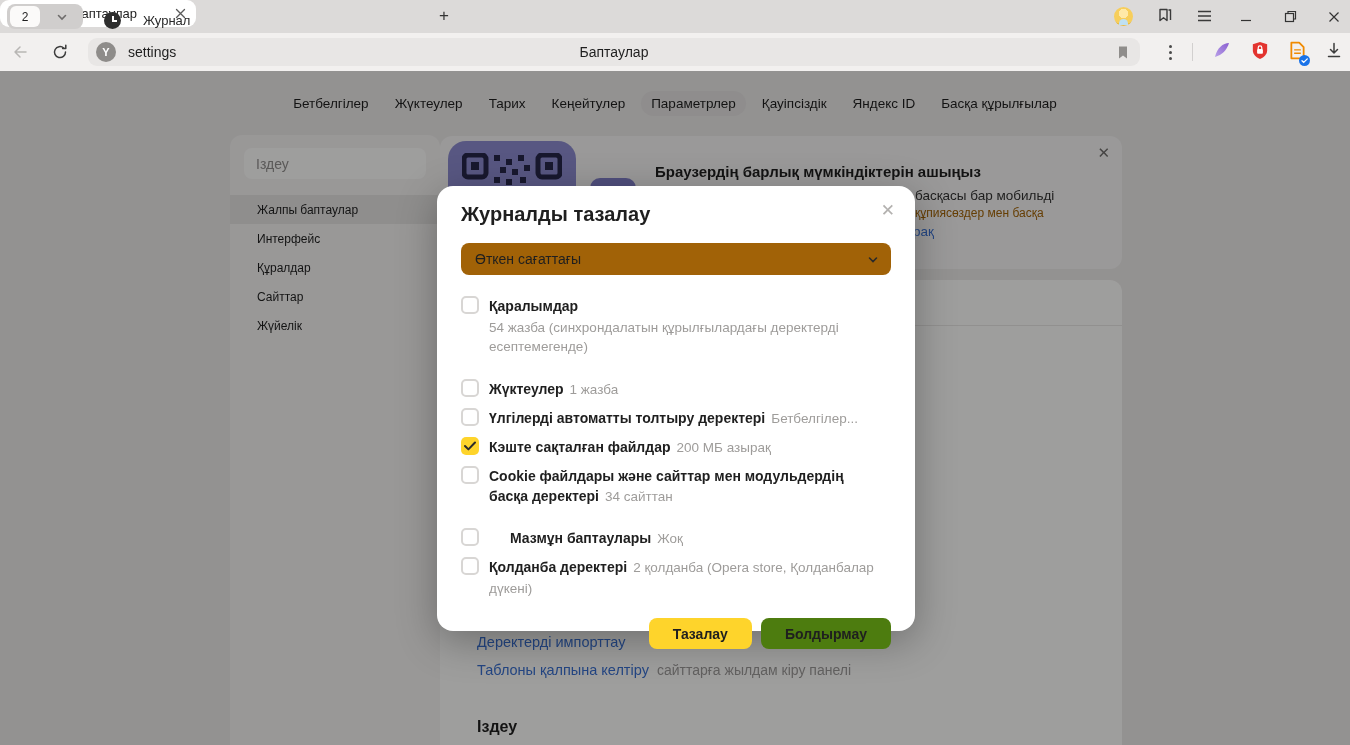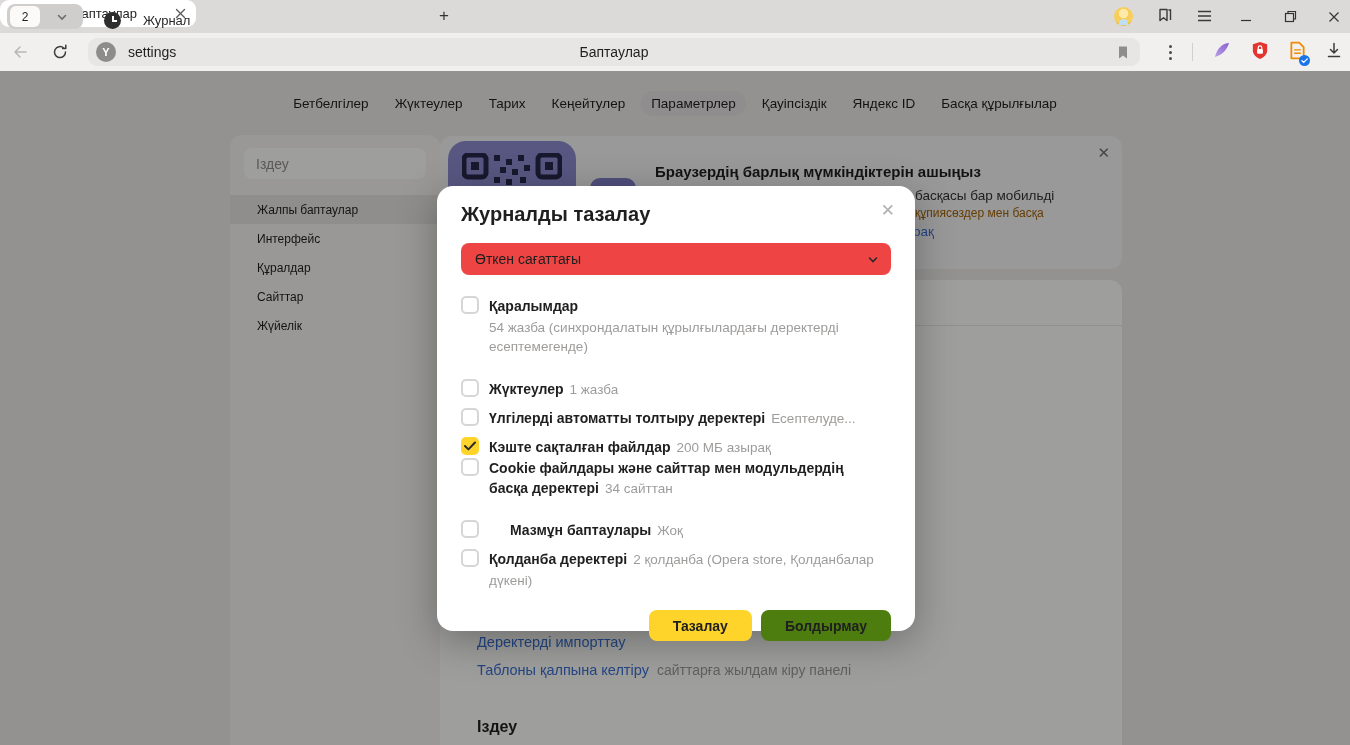--- a/index.html
+++ b/index.html
@@ -63,35 +63,35 @@
   .cc-import { position:absolute; left:37px; top:353px; }
   .cc-restore { position:absolute; left:37px; top:381px; }
   .cc-restore .note { color:#9c9a99; margin-left:8px; font-size:14px; }
   .cc-search { position:absolute; left:37px; top:438px; font-size:16px; font-weight:bold; }
 
   
   .dim { position:absolute; top:71px; left:0; right:0; bottom:0; background:rgba(0,0,0,0.37); }
   .modal { position:absolute; left:437px; top:186px; width:478px; height:445px; background:#fff; border-radius:16px; box-shadow:0 10px 40px rgba(0,0,0,.3); padding:16px 24px 0 24px; }
   .modal .close { position:absolute; right:16px; top:10px; font-size:17px; color:#b3b1af; padding:4px; }
   .mtitle { font-size:20px; font-weight:bold; height:25px; line-height:25px; }
-  .mselect { margin-top:16px; height:32px; background:#ef4444; border-radius:8px; display:flex; align-items:center; padding:0 14px; font-size:14px; position:relative; }
+  .mselect { margin-top:16px; height:32px; background:#a16207; border-radius:8px; display:flex; align-items:center; padding:0 14px; font-size:14px; position:relative; }
   .mselect .chev { position:absolute; right:12px; top:10px; }
   .mrow { display:flex; align-items:flex-start; }
   .cb { width:18px; height:18px; border:2px solid #d8d6d4; border-radius:5px; background:#fff; flex-shrink:0; margin-right:10px; position:relative; top:0px; }
   .cb.checked { border:none; width:18px; height:18px; background:#fed42b; }
   .cb.checked svg { position:absolute; left:3px; top:4px; }
   .mrow .txt { font-size:14px; line-height:20px; max-width:395px; }
   .mrow .lbl { font-weight:bold; }
   .mrow .meta { color:#9e9c9a; font-size:13.5px; font-weight:normal; margin-left:6px; }
   .subtl { color:#9e9c9a; font-size:13.5px; line-height:19px; margin:2px 0 0 28px; }
   .r1 { margin-top:21px; }
   .r2 { margin-top:23px; }
   .r3 { margin-top:8px; }
   .r4 { margin-top:8px; }
-  .r5 { }
+  .r5 { margin-top:8px; }
   .r6 { margin-top:21px;gap:21px; }
   .r7 { margin-top:8px; }
   .mbuttons { margin-top:19px; display:flex; justify-content:flex-end; gap:9px; }
   .btn { height:31px; border:none; border-radius:8px; font-size:14px; font-family:inherit; font-weight:bold; padding:0 24px; }
   .btn-primary { background:#fed42b; color:#1f1f1f; }
   .btn-secondary { background:#4d7c0f; color:#1f1f1f; }
 </style>
 </head>
 <body>
 
@@ -303,21 +303,21 @@
     </div>
     <div class="subtl">54 жазба (синхрондалатын құрылғылардағы деректерді есептемегенде)</div>
 
     <div class="mrow r2">
       <span class="cb"></span>
       <span class="txt"><span class="lbl">Жүктеулер</span><span class="meta">1 жазба</span></span>
     </div>
 
     <div class="mrow r3">
       <span class="cb"></span>
-      <span class="txt"><span class="lbl">Үлгілерді автоматты толтыру деректері</span><span class="meta">Есептелуде...</span></span>
+      <span class="txt"><span class="lbl">Үлгілерді автоматты толтыру деректері</span><span class="meta">Бетбелгілер...</span></span>
     </div>
 
     <div class="mrow r4">
       <span class="cb checked">
         <svg width="12" height="10" viewBox="0 0 12 10">
             <path d="M1 5 l3.4 3.4 L11 1.5" fill="none" stroke="#2b2b2b" stroke-width="2" stroke-linecap="round" stroke-linejoin="round"></path>
           </svg>
       </span>
       <span class="txt"><span class="lbl">Кэште сақталған файлдар</span><span class="meta">200 МБ азырақ</span></span>
     </div>

